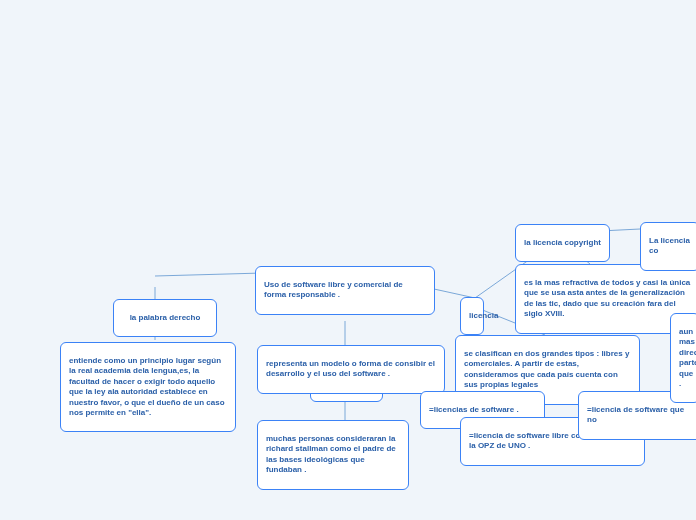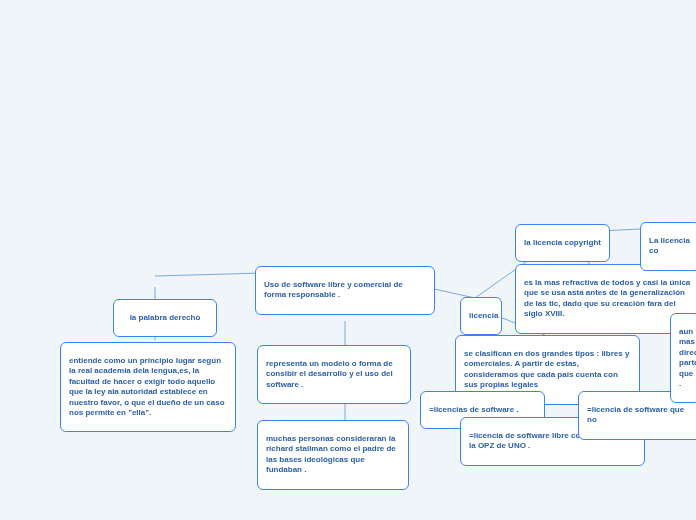--- a/index.html
+++ b/index.html
@@ -64,29 +64,29 @@
 </div>
 
 <div class="node" style="left:60px; top:342px; width:176px;">
   <span>entiende como un principio lugar según la real academia dela lengua,es, la facultad de hacer o exigir todo aquello que la ley ala autoridad establece en nuestro favor, o que el dueño de un caso nos permite en "ella".</span>
 </div>
 
 <div class="node" style="left:310px; top:309px; width:73px; text-align:right;margin-top:44px;">
   <span>el software libre</span>
 </div>
 
-<div class="node" style="left:257px; top:345px; width:154px;">
+<div class="node" style="left:257px; top:345px; width:188px;">
   <span>representa un modelo o forma de consibir el desarrollo y el uso del software .</span>
 </div>
 
 <div class="node" style="left:257px; top:420px; width:152px;">
   <span>muchas personas consideraran la richard stallman como el padre de las bases ideológicas que fundaban .</span>
 </div>
 
-<div class="node" style="left:460px; top:297px; width:42px; text-align:left;">
+<div class="node" style="left:460px; top:297px; width:24px; text-align:left;">
   <span>licencia</span>
 </div>
 
 <div class="node" style="left:455px; top:335px; width:185px;">
   <span>se clasifican en dos grandes tipos : libres y comerciales. A partir de estas, consideramos que cada país cuenta con sus propias legales</span>
 </div>
 
 <div class="node" style="left:420px; top:391px; width:125px;">
   <span>=licencias de software .</span>
 </div>

